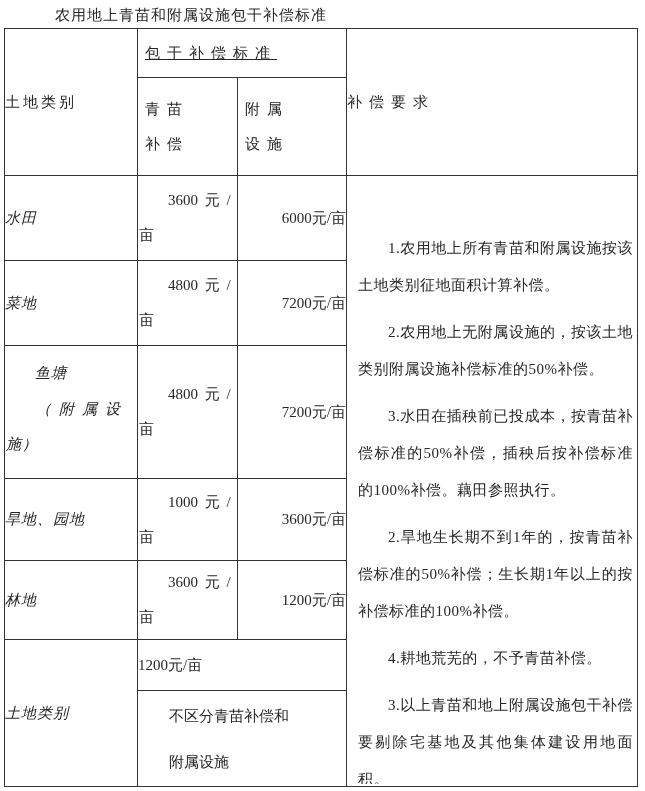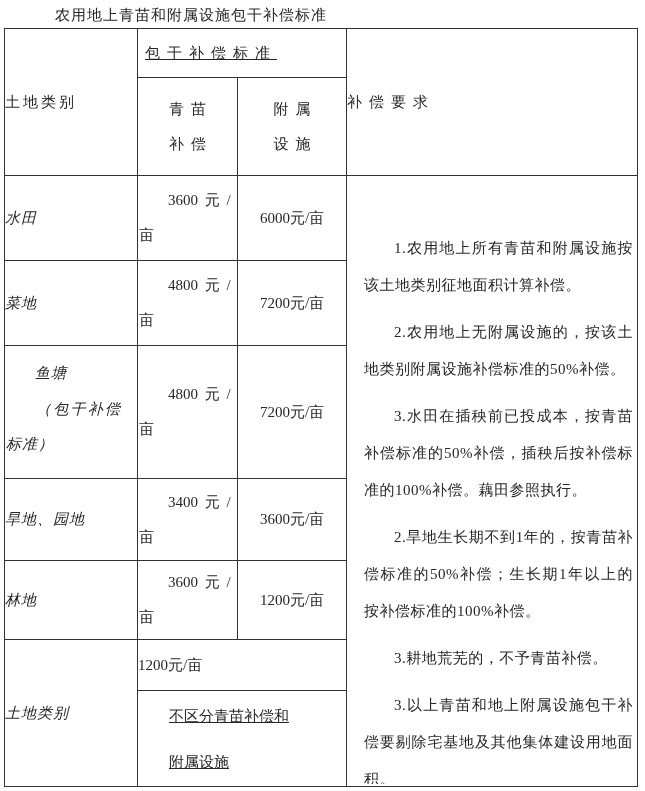--- a/index.html
+++ b/index.html
@@ -49,21 +49,21 @@
     padding-left: 28px;
     letter-spacing: 3px;
   }
   td.h-lump {
     text-align: left;
     letter-spacing: 7px;
     text-indent: 7px;
     text-decoration: underline;
   }
   td.h-sub {
-    text-align: center;
+    text-align: left;
   }
   td.h-sub div {
     line-height: 35px;
     letter-spacing: 7px;
     text-indent: 7px;
   }
   td.h-req {
     padding-left: 28px;
     letter-spacing: 7px;
     font-family: Liberation Mono, monospace;
@@ -93,43 +93,42 @@
     padding-left: 30px;
     word-spacing: 3px;
     line-height: 35px;
     white-space: nowrap;
   }
   .q-line2 {
     padding-left: 1px;
     line-height: 35px;
   }
   td.c-f {
-    text-align: center;
+    text-align: right;
     padding-right: 5px;
   }
   td.c-rate {
     padding-left: 31px;
   }
   td.c-unote { }
   td.c-unote div {
     padding-left: 31px;
     line-height: 46px;
-    text-decoration: underline;
   }
   td.req {
     vertical-align: top;
   }
   .req-inner {
     box-sizing: border-box;
     height: 606px;
     overflow: hidden;
     padding: 52px 4px 0 3px;
   }
   .req-inner p {
-    margin: 0 0 10px 14px;
+    margin: 0 0 10px 8px;
     text-indent: 30px;
     text-align: justify;
     line-height: 37px;
     letter-spacing: 0.5px;
   }
 </style>
 </head>
 <body>
 
 <div class="doc-title">农用地上青苗和附属设施包干补偿标准</div>
@@ -166,51 +165,51 @@
       <div class="q-line1">3600 元 /</div>
       <div class="q-line2">亩</div>
     </td>
     <td class="c-f">6000元/亩</td>
     <td class="req" rowspan="7">
       <div class="req-inner">
         <p>1.农用地上所有青苗和附属设施按该土地类别征地面积计算补偿。</p>
         <p>2.农用地上无附属设施的，按该土地类别附属设施补偿标准的50%补偿。</p>
         <p>3.水田在插秧前已投成本，按青苗补偿标准的50%补偿，插秧后按补偿标准的100%补偿。藕田参照执行。</p>
         <p>2.旱地生长期不到1年的，按青苗补偿标准的50%补偿；生长期1年以上的按补偿标准的100%补偿。</p>
-        <p>3.耕地荒芜的，不予青苗补偿。</p>
+        <p>4.耕地荒芜的，不予青苗补偿。</p>
         <p>3.以上青苗和地上附属设施包干补偿要剔除宅基地及其他集体建设用地面积。</p>
       </div>
     </td>
   </tr>
 
   <tr class="r-veg">
     <td class="c-land">菜地</td>
     <td class="c-q">
       <div class="q-line1">4800 元 /</div>
       <div class="q-line2">亩</div>
     </td>
     <td class="c-f">7200元/亩</td>
   </tr>
 
   <tr class="r-fish">
     <td class="c-land c-fish">
       <div class="fish-name">鱼塘</div>
-      <div class="fish-note">（包干补偿标准）</div>
+      <div class="fish-note">（附属设施）</div>
     </td>
     <td class="c-q">
       <div class="q-line1">4800 元 /</div>
       <div class="q-line2">亩</div>
     </td>
     <td class="c-f">7200元/亩</td>
   </tr>
 
   <tr class="r-dry">
     <td class="c-land">旱地、园地</td>
     <td class="c-q">
-      <div class="q-line1">3400 元 /</div>
+      <div class="q-line1">1000 元 /</div>
       <div class="q-line2">亩</div>
     </td>
     <td class="c-f">3600元/亩</td>
   </tr>
 
   <tr class="r-forest">
     <td class="c-land">林地</td>
     <td class="c-q">
       <div class="q-line1">3600 元 /</div>
       <div class="q-line2">亩</div>

